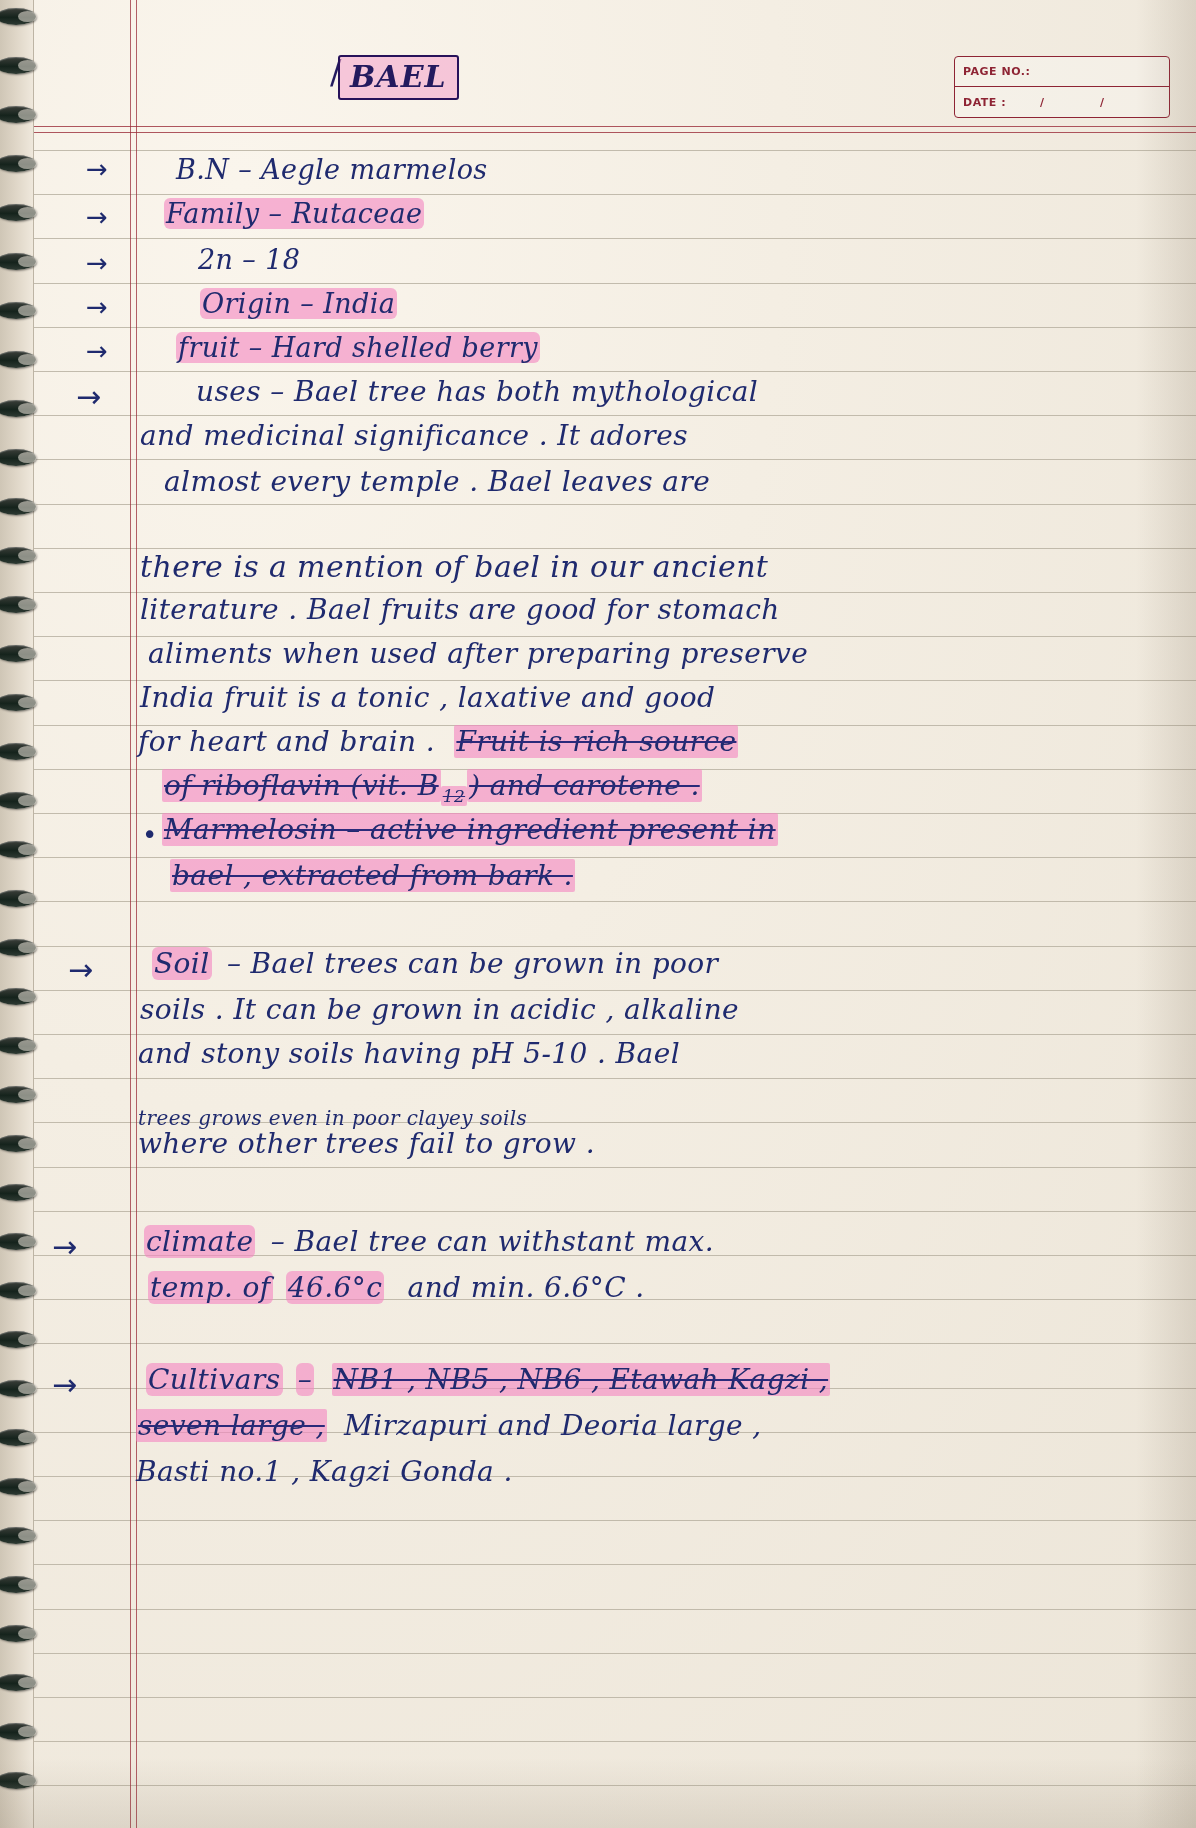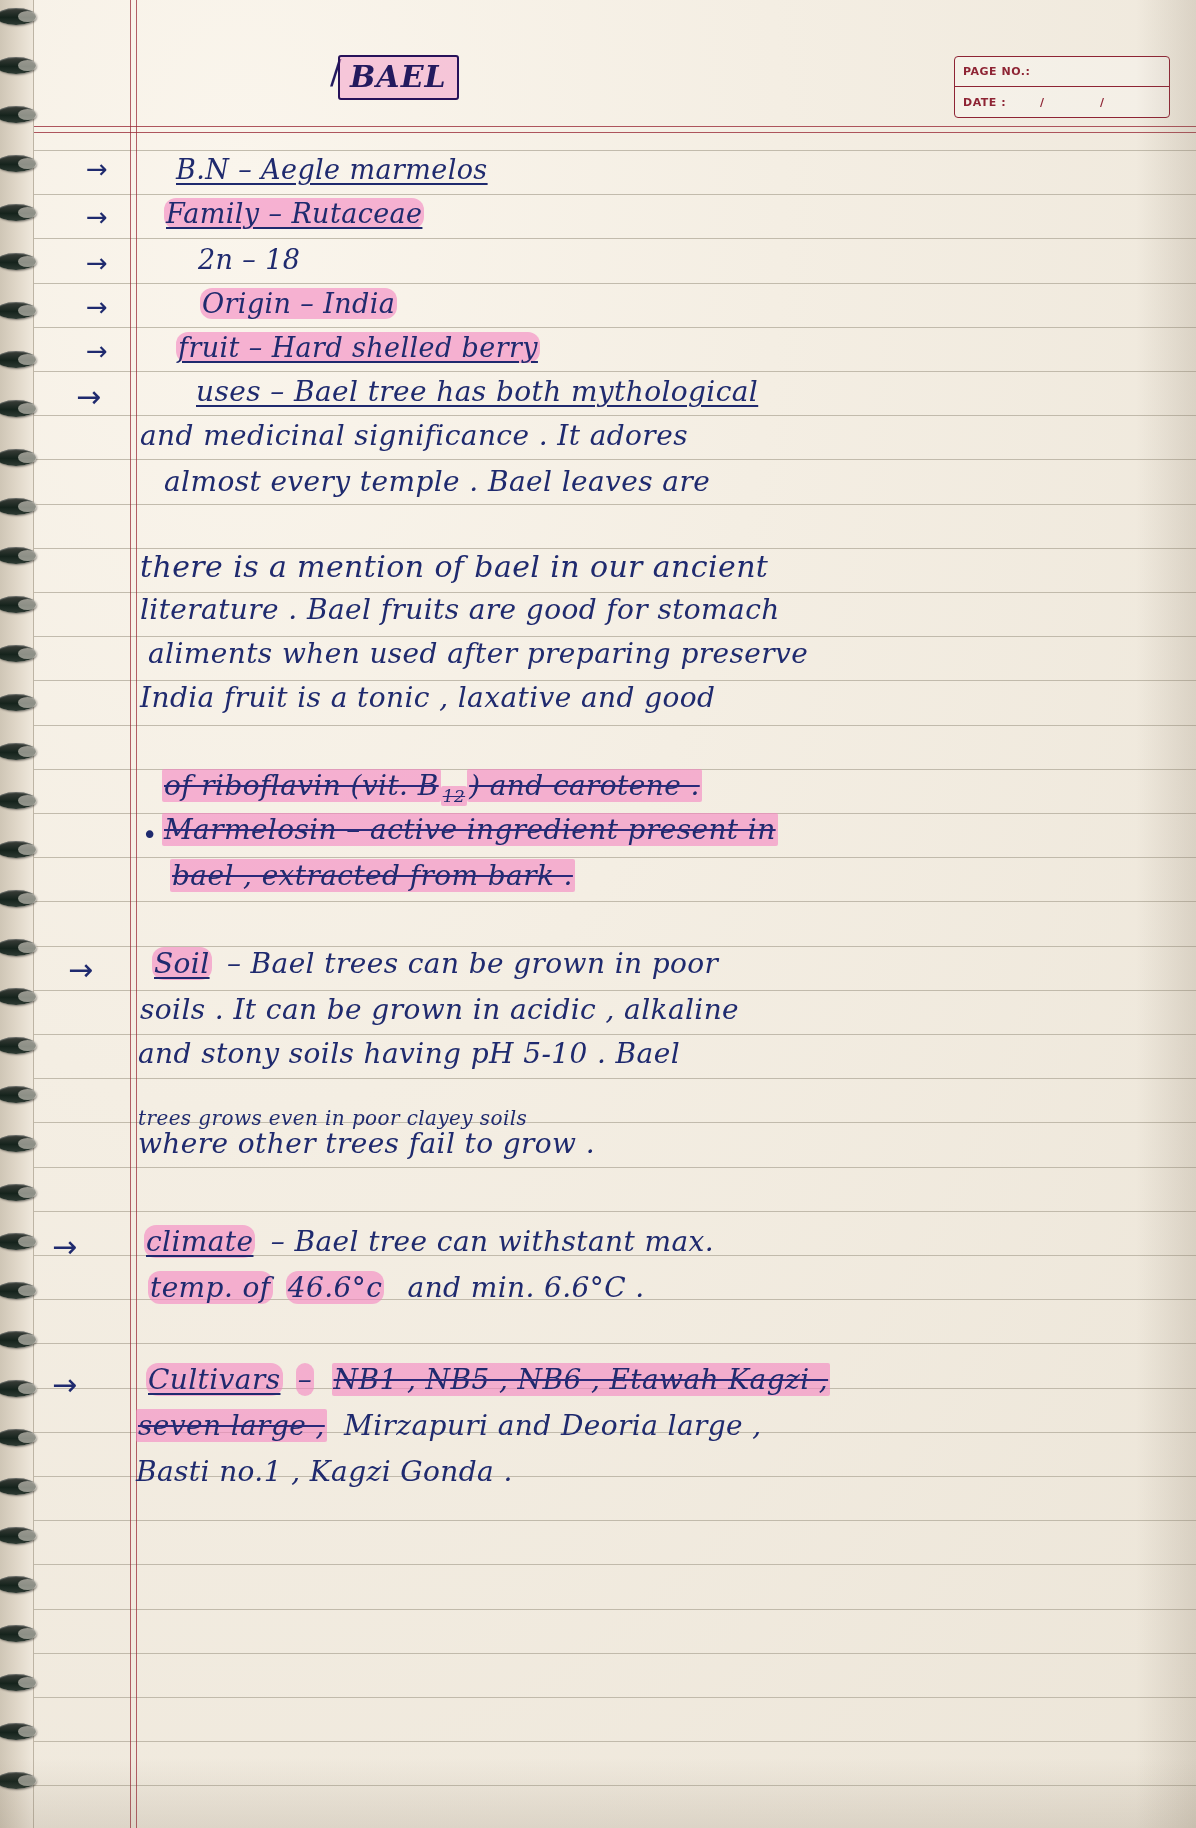--- a/index.html
+++ b/index.html
@@ -128,22 +128,22 @@
     letter-spacing: .4px;
   }
   .arrow {
     position:absolute;
     font-family:"DejaVu Sans", sans-serif;
     font-style: normal;
     color:#1f2a6e;
     font-size: 26px;
     line-height:1;
   }
-  .u   { text-decoration: underline; text-decoration-thickness: 1.5px; text-underline-offset: 4px; }
-  .hl  { background: rgba(244,136,193,0.62); border-radius:12px; padding:0 2px; }
+  .u   { text-decoration-thickness: 1.5px; text-underline-offset: 4px; }
+  .hl  { background: rgba(244,136,193,0.62); border-radius:6px; padding:0 2px; }
   .hlx { background: rgba(244,136,193,0.62); border-radius:2px; padding:0 2px;
          text-decoration: line-through; text-decoration-color:#2a2a7a; }
   .bullet {
     position:absolute; font-style:normal; font-size:26px; color:#1f2a6e;
   }
 
   
   #edge-shade {
     position:absolute; right:0; top:0; bottom:0; width:60px;
     background: linear-gradient(270deg, rgba(120,105,85,.18), rgba(120,105,85,0));
@@ -306,20 +306,24 @@
   </div>
   <div class="hw" style="left:140px; top:596px; font-size:28px;">
     <span>literature .  Bael fruits  are  good  for  stomach</span>
   </div>
   <div class="hw" style="left:148px; top:640px; font-size:28px;">
     <span>aliments  when  used  after   preparing  preserve</span>
   </div>
   <div class="hw" style="left:140px; top:684px; font-size:28px;">
     <span>India  fruit  is  a tonic ,  laxative  and  good</span>
   </div>
+  <div class="hw" style="left:138px; top:728px; font-size:28px;">
+    <span>for  heart  and  brain .</span>
+    <span class="hlx" style="margin-left:10px;">Fruit is  rich source</span>
+  </div>
   <div class="hw" style="left:162px; top:772px; font-size:28px;">
     <span class="hlx">of  riboflavin  (vit. B</span><span class="hlx" style="font-size:17px; vertical-align:sub;">12</span><span class="hlx">)  and  carotene .</span>
   </div>
 
   <span class="bullet" style="left:142px; top:820px;">•</span>
   <div class="hw" style="left:162px; top:816px; font-size:28px;">
     <span class="hlx u">Marmelosin – active  ingredient   present  in</span>
   </div>
   <div class="hw" style="left:170px; top:862px; font-size:28px;">
     <span class="hlx">bael ,  extracted from   bark .</span>

